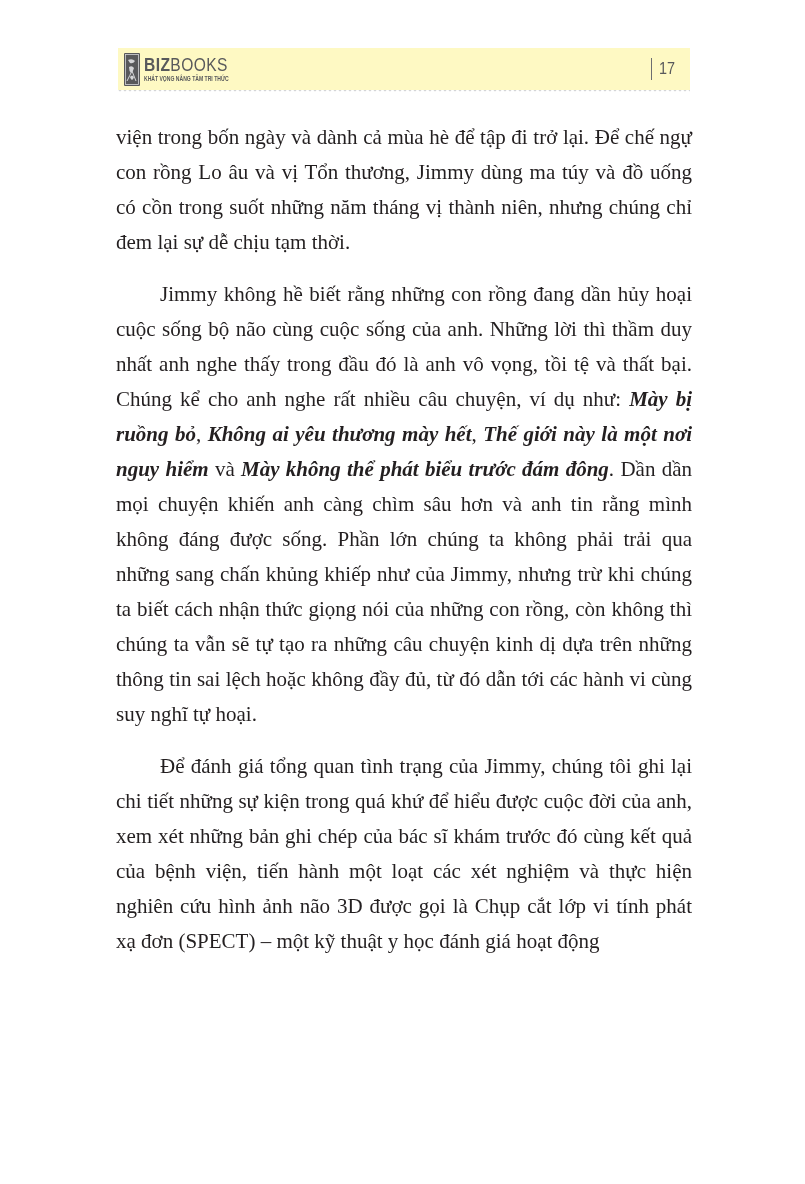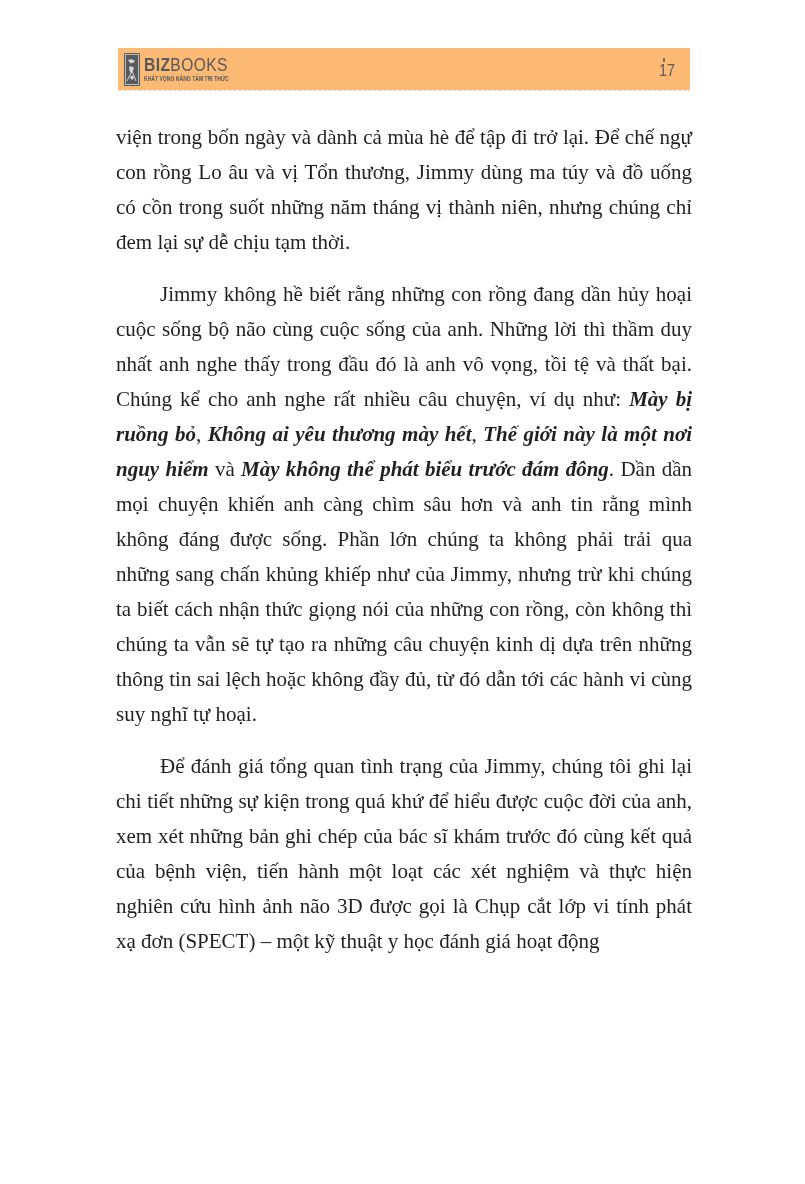--- a/index.html
+++ b/index.html
@@ -14,21 +14,21 @@
       overflow: hidden;
       font-family: "Liberation Serif", "DejaVu Serif", serif;
       color: #231f20;
     }
     .header-band {
       position: absolute;
       left: 118px;
       top: 48px;
       width: 572px;
       height: 42px;
-      background: #fdba74;
+      background: #fef9c3;
     }
     .header-band::after {
       content: "";
       position: absolute;
       left: 0;
       right: 0;
       bottom: -3px;
       height: 3px;
       background: radial-gradient(circle at 2px 0, #d4d5d7 1.5px, transparent 1.6px) repeat-x;
       background-size: 5px 3px;
@@ -81,21 +81,20 @@
       white-space: nowrap;
       font-weight: bold;
     }
     .page-number-wrap {
       position: absolute;
       right: 14px;
       top: 10px;
       height: 22px;
       display: flex;
       align-items: center;
-      flex-direction: column;
     }
     .page-divider {
       width: 1.5px;
       height: 22px;
       background: #6d6e71;
       margin-right: 6px;
     }
     .page-number {
       font-family: "Liberation Sans", "DejaVu Sans", sans-serif;
       font-size: 16px;

